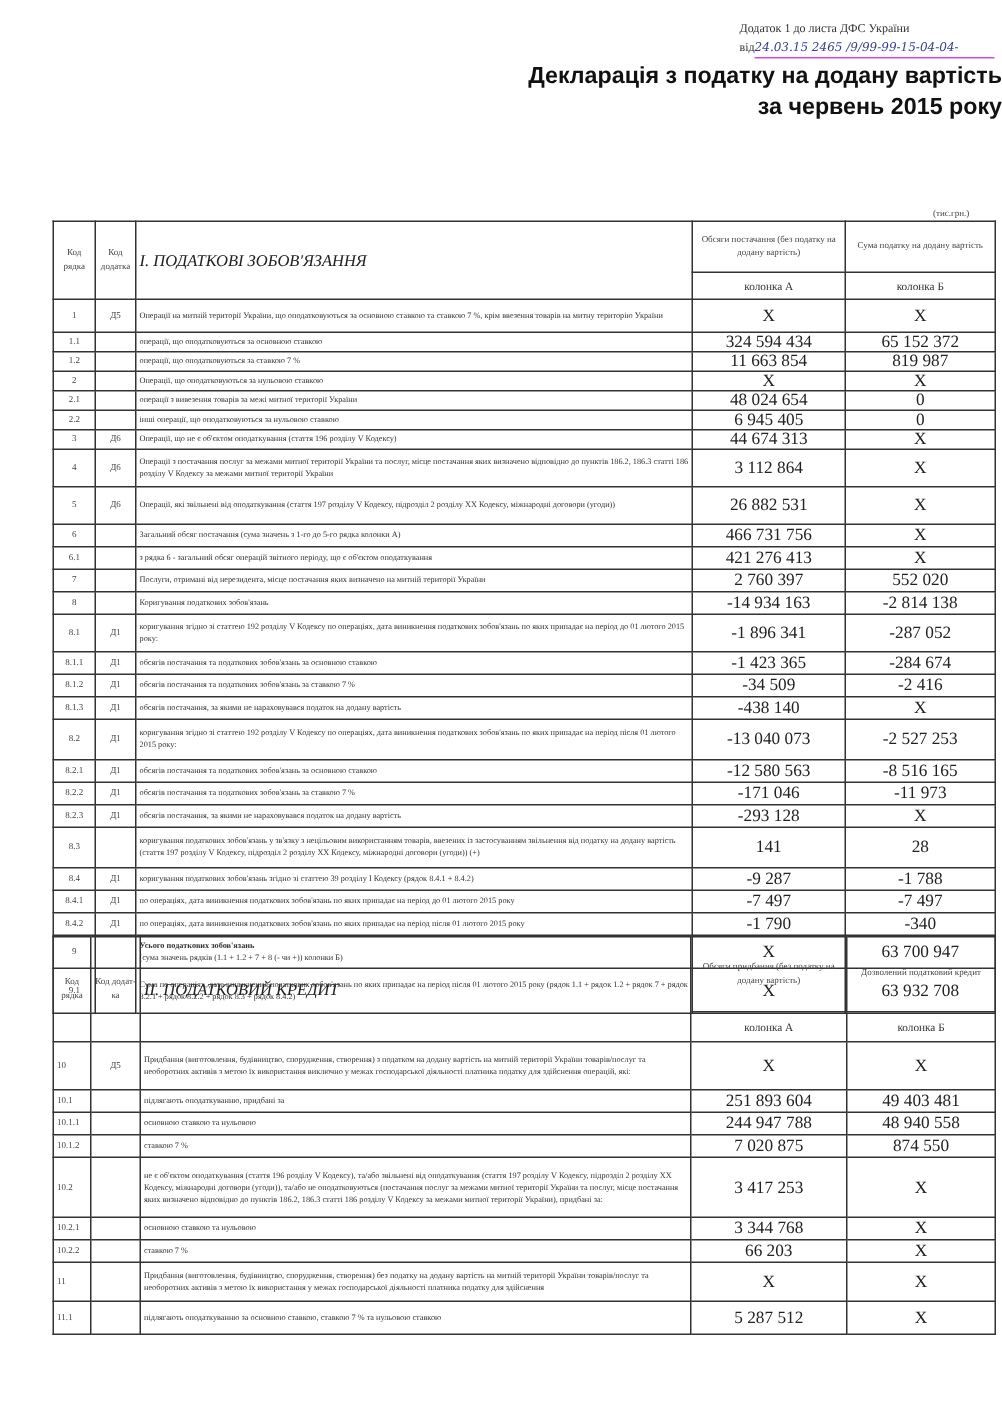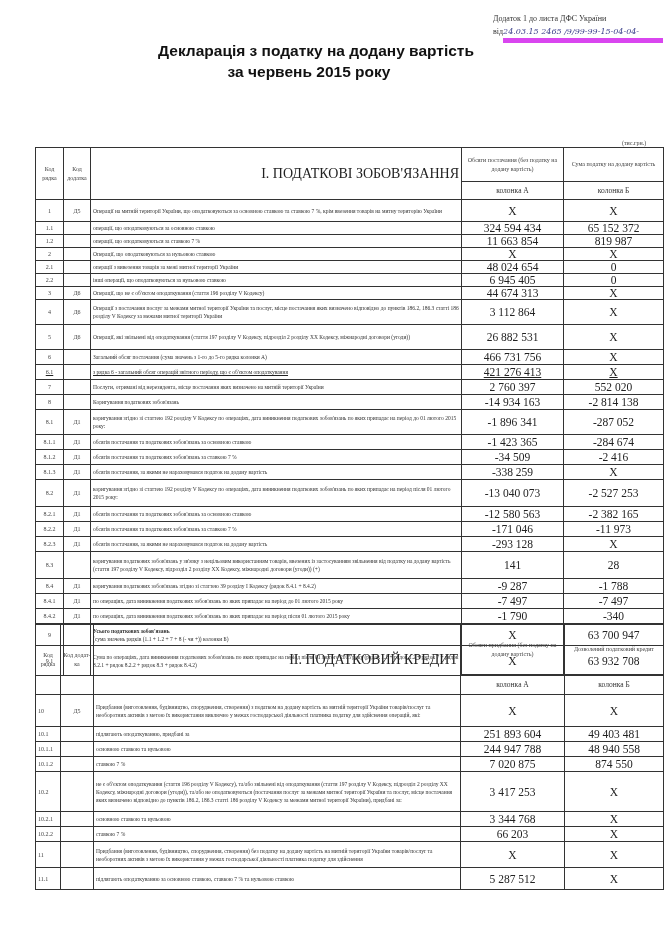--- a/index.html
+++ b/index.html
@@ -1,32 +1,32 @@
 <!DOCTYPE html>
 <html><head>
 <meta charset="utf-8">
 <style>
   html, body { margin: 0; padding: 0; background: #ffffff; }
   body { width: 668px; height: 936px; position: relative; overflow: hidden; font-family: "Liberation Serif", serif; color: #222; }
   .annex { position: absolute; left: 493px; top: 12px; font-size: 8px; line-height: 13px; color: #333; }
-  .annex .date { display: inline-block; border-bottom: 5px solid #d946ef; width: 160px; font-style: italic; color: #3a3f8a; font-family: "DejaVu Serif", serif; font-size: 8px; }
-  .title { position: absolute; left: 0; top: 40px; width: 668px; text-align: center; font-family: "Liberation Sans", sans-serif; font-weight: bold; font-size: 15.5px; line-height: 21px; color: #111; }
+  .annex .date { display: inline-block; border-bottom: 1px solid #d946ef; width: 160px; font-style: italic; color: #3a3f8a; font-family: "DejaVu Serif", serif; font-size: 8px; }
+  .title { position: absolute; left: 0; top: 40px; width: 668px; text-align: right; font-family: "Liberation Sans", sans-serif; font-weight: bold; font-size: 15.5px; line-height: 21px; color: #111; }
   .title div:first-child { padding-left: 4px; margin-left: -40px; }
   .title div:last-child { margin-left: -50px; }
   .units { position: absolute; left: 622px; top: 140px; font-size: 6px; color: #444; }
   table { position: absolute; border-collapse: collapse; table-layout: fixed; }
   td, th { border: 1px solid #333; padding: 0 2px; vertical-align: middle; font-weight: normal; }
   #t1 { left: 35px; top: 147px; width: 628px; }
   #t2 { left: 35px; top: 624px; width: 628px; }
   .code { text-align: center; font-size: 6px; color: #444; }
   .desc { font-size: 5.5px; line-height: 8px; color: #333; text-align: left; }
   .desc.bold { font-weight: bold; }
   .num { text-align: center; font-size: 11.5px; color: #222; font-family: "Liberation Serif", serif; }
   .hdr-small { font-size: 6px; text-align: center; color: #444; line-height: 9px; }
-  .hdr-title { font-size: 14px; text-align: right; color: #222; }
+  .hdr-title { font-size: 11px; text-align: left; color: #222; font-style: italic; }
   .col-label { font-size: 7.5px; text-align: center; color: #333; }
   #t2 .code { text-align: left; }
   #t2 td.code.c2 { text-align: center; }
 </style>
 </head>
 <body>
 
 <div class="annex">
   <div>Додаток 1 до листа ДФС України</div>
   <div>
@@ -126,21 +126,21 @@
         <td class="num">26 882 531</td>
         <td class="num">X</td>
       </tr>
       <tr style="height: 15px;">
         <td class="code">6</td>
         <td class="code c2"></td>
         <td class="desc">Загальний обсяг постачання (сума значень з 1-го до 5-го рядка колонки А)</td>
         <td class="num">466 731 756</td>
         <td class="num">X</td>
       </tr>
-      <tr style="height: 15px; text-decoration: underline;">
+      <tr style="height: 15px;">
         <td class="code">6.1</td>
         <td class="code c2"></td>
         <td class="desc">з рядка 6 - загальний обсяг операцій звітного періоду, що є об'єктом оподаткування</td>
         <td class="num">421 276 413</td>
         <td class="num">X</td>
       </tr>
       <tr style="height: 15px;">
         <td class="code">7</td>
         <td class="code c2"></td>
         <td class="desc">Послуги, отримані від нерезидента, місце постачання яких визначено на митній території України</td>
@@ -172,36 +172,36 @@
         <td class="code">8.1.2</td>
         <td class="code c2">Д1</td>
         <td class="desc">обсягів постачання та податкових зобов'язань за ставкою 7 %</td>
         <td class="num">-34 509</td>
         <td class="num">-2 416</td>
       </tr>
       <tr style="height: 15px;">
         <td class="code">8.1.3</td>
         <td class="code c2">Д1</td>
         <td class="desc">обсягів постачання, за якими не нараховувався податок на додану вартість</td>
-        <td class="num">-338 259</td>
+        <td class="num">-438 140</td>
         <td class="num">X</td>
       </tr>
       <tr style="height: 27px;">
         <td class="code">8.2</td>
         <td class="code c2">Д1</td>
         <td class="desc">коригування згідно зі  статтею 192 розділу V Кодексу по операціях, дата виникнення податкових зобов'язань по яких припадає на період після 01 лютого 2015 року:</td>
         <td class="num">-13 040 073</td>
         <td class="num">-2 527 253</td>
       </tr>
       <tr style="height: 15px;">
         <td class="code">8.2.1</td>
         <td class="code c2">Д1</td>
         <td class="desc">обсягів постачання та податкових зобов'язань за основною ставкою</td>
         <td class="num">-12 580 563</td>
-        <td class="num">-2 382 165</td>
+        <td class="num">-8 516 165</td>
       </tr>
       <tr style="height: 15px;">
         <td class="code">8.2.2</td>
         <td class="code c2">Д1</td>
         <td class="desc">обсягів постачання та податкових зобов'язань за ставкою 7 %</td>
         <td class="num">-171 046</td>
         <td class="num">-11 973</td>
       </tr>
       <tr style="height: 15px;">
         <td class="code">8.2.3</td>

